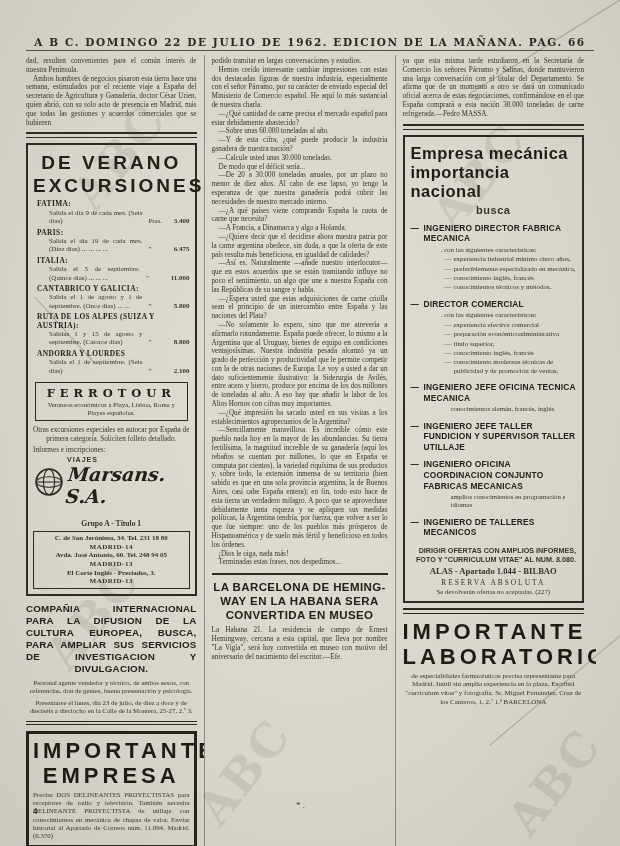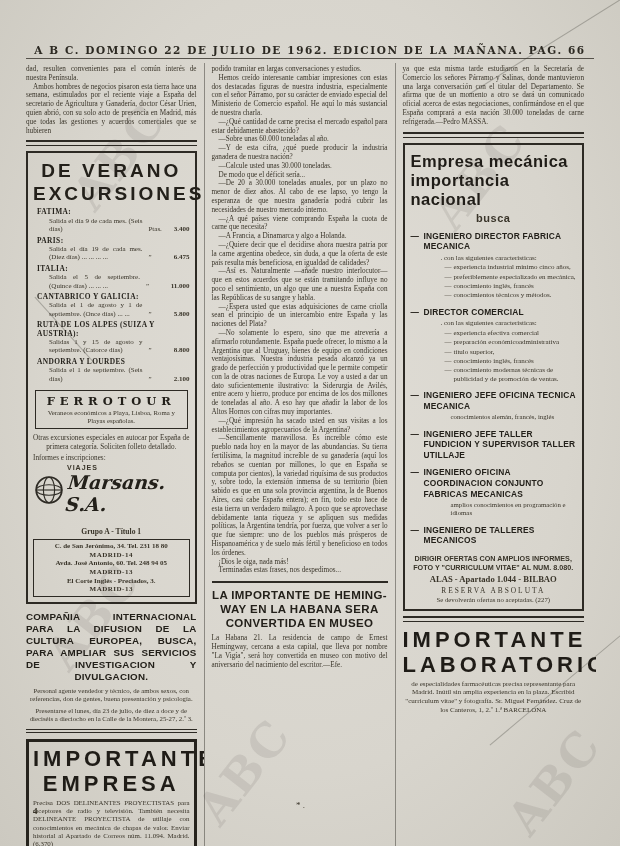--- a/index.html
+++ b/index.html
@@ -1,21 +1,21 @@
 <!DOCTYPE html>
 <html><head>
 <meta charset="utf-8">
 <style>
   html,body{margin:0;padding:0;}
   .page{
     position:relative; width:620px; height:846px; overflow:hidden;
     background:radial-gradient(ellipse at 50% 45%, #e0ddd6 0%, #d8d5cd 60%, #ccc9c0 100%);
     font-family:"Liberation Serif", serif; color:#393429;
   }
-  .masthead-wrap{ text-align:center; padding-top:40px; }
+  .masthead-wrap{ text-align:center; padding-top:32px; }
   .masthead{
     display:inline-block; font-family:"DejaVu Serif", serif; font-weight:bold;
     font-size:10.5px; letter-spacing:1.6px; color:#2c2922;
     border-bottom:1px solid #55514a; padding:0 8px 2px;
   }
   .columns{ display:flex; padding:0 24px; margin-top:4px; align-items:stretch; }
   .col{ overflow:hidden; }
   .col-left{ width:186px; padding:2px 7px 0 2px; }
   .col-mid{ width:192px; padding:2px 7px 0 7px; border-left:1px solid rgba(45,42,36,.45); }
   .col-right{ width:198px; padding:2px 12px 0 7px; border-left:1px solid rgba(45,42,36,.45); }
@@ -79,21 +79,21 @@
     text-align:center; margin:3px 0 4px; letter-spacing:.5px; }
   .job{ margin-top:7px; }
   .job-label{ display:flex; font-family:"Liberation Sans", sans-serif; font-weight:bold;
     font-size:8.4px; line-height:10.6px; letter-spacing:.2px; color:#23201a; }
   .job-dash{ width:13px; flex:none; }
   .job-intro{ margin:2px 0 0 30px; font-size:7px; line-height:8.4px; }
   .job-bullet{ display:flex; margin:1px 0 0 34px; font-size:7px; line-height:8.4px; }
   .job-bullet .job-dash{ width:9px; }
   .job-note{ margin:2px 0 0 40px; font-size:6.8px; line-height:8.2px; }
   .emp-footer{ text-align:center; margin-top:8px; }
-  .emp-f1{ font-family:"Liberation Sans", sans-serif; font-weight:bold; font-size:7.2px; line-height:9px; }
+  .emp-f1{ font-family:"Liberation Sans", sans-serif; font-weight:bold; font-size:7.2px; line-height:9px;text-align:right; }
   .emp-f2{ font-weight:bold; font-size:8.6px; margin-top:2px; }
   .emp-f3{ font-size:7.4px; letter-spacing:2px; margin-top:2px; }
   .emp-f4{ font-size:6.8px; margin-top:1px; }
   .lab-body{ font-size:7px; line-height:8.6px; text-align:center; margin-top:3px; }
 
   
   .wm{ position:absolute; font-family:"DejaVu Serif", serif; font-weight:bold; font-size:46px;
     color:rgba(55,52,46,.10); transform:rotate(-52deg); letter-spacing:2px; pointer-events:none; z-index:3; }
   .scratch{ position:absolute; height:1px; background:rgba(40,38,33,.28); pointer-events:none; z-index:3; }
   .sig{ position:absolute; left:33px; top:806px; font-weight:bold; font-size:9px; }
@@ -254,21 +254,21 @@
         <p>—¿Espera usted que estas adquisiciones de carne criolla sean el principio de un intercambio entre España y las naciones del Plata?</p>
         <p>—No solamente lo espero, sino que me atrevería a afirmarlo rotundamente. España puede ofrecer, lo mismo a la Argentina que al Uruguay, bienes de equipo en condiciones ventajosísimas. Nuestra industria pesada alcanzó ya un grado de perfección y productividad que le permite competir con la de otras naciones de Europa. Le voy a usted a dar un dato suficientemente ilustrativo: la Siderurgia de Avilés, entre acero y hierro, produce por encima de los dos millones de toneladas al año. A eso hay que añadir la labor de los Altos Hornos con cifras muy importantes.</p>
         <p>—¿Qué impresión ha sacado usted en sus visitas a los establecimientos agropecuarios de la Argentina?</p>
         <p>—Sencillamente maravillosa. Es increíble cómo este pueblo nada hoy en la mayor de las abundancias. Su tierra fertilísima, la magnitud increíble de su ganadería (aquí los rebaños se cuentan por millones, lo que en España se computa por cientos), la variedad riquísima de sus productos y, sobre todo, la extensión inmensa de su territorio (bien sabido es que en una sola provincia argentina, la de Buenos Aires, casi cabe España entera); en fin, todo esto hace de esta tierra un verdadero milagro. A poco que se aprovechase debidamente tanta riqueza y se apliquen sus medidas políticas, la Argentina tendría, por fuerza, que volver a ser lo que fue siempre: uno de los pueblos más prósperos de Hispanoamérica y de suelo más fértil y beneficioso en todos los órdenes.</p>
         <p>¡Dios le oiga, nada más!</p>
         <p>Terminadas estas frases, nos despedimos...</p>
       </div>
 
       <div class="hem">
         <div class="hem-headline">
-          <div>LA IMPORTANTE DE HEMING-</div>
+          <div>LA BARCELONA DE HEMING-</div>
           <div>WAY EN LA HABANA SERA</div>
           <div>CONVERTIDA EN MUSEO</div>
         </div>
         <div class="bodytext hem-body">
           <p class="noindent">La Habana 21. La residencia de campo de Ernest Hemingway, cercana a esta capital, que lleva por nombre "La Vigía", será hoy convertida en museo con motivo del aniversario del nacimiento del escritor.—Efe.</p>
         </div>
       </div>
     </div>
 
     <div class="col col-right">

